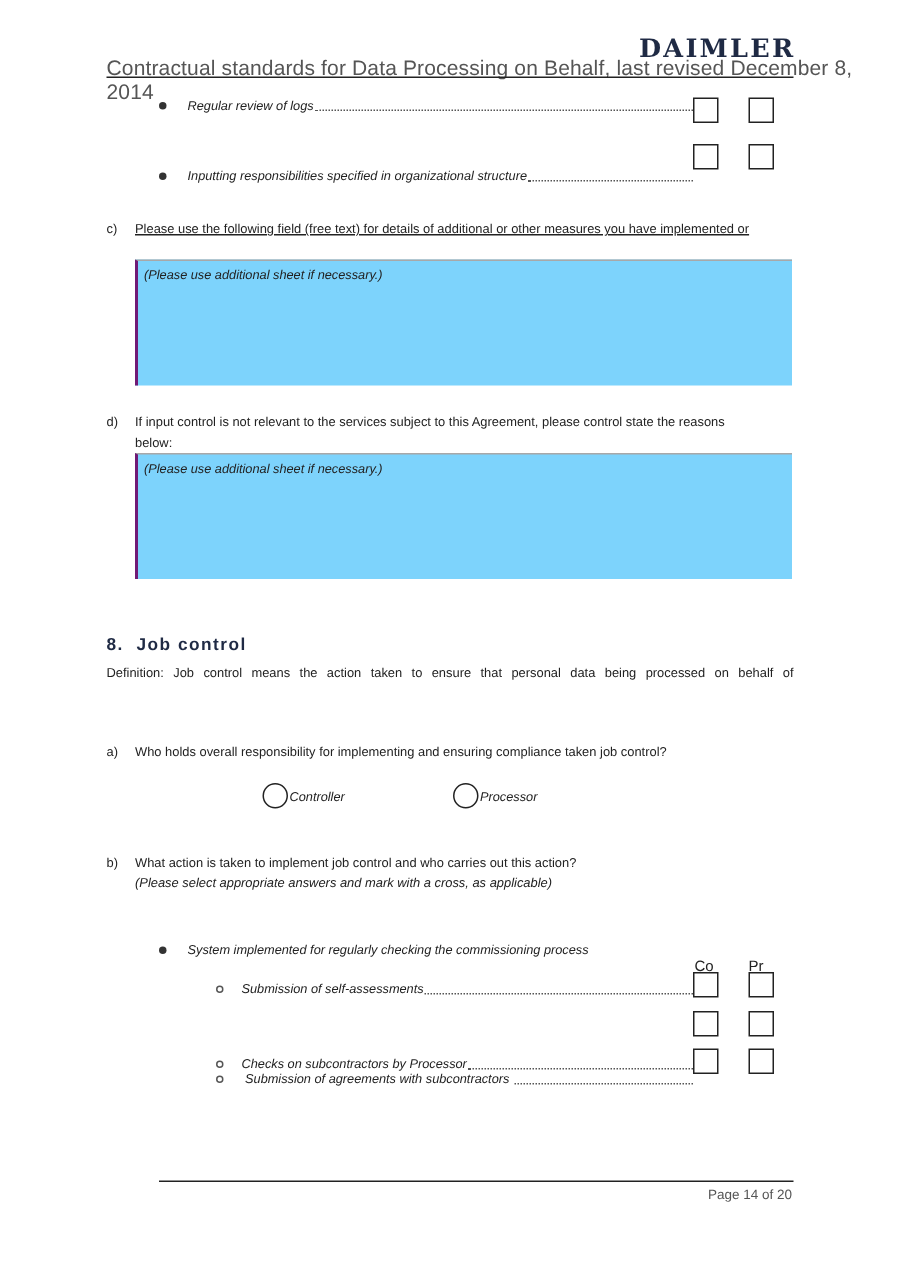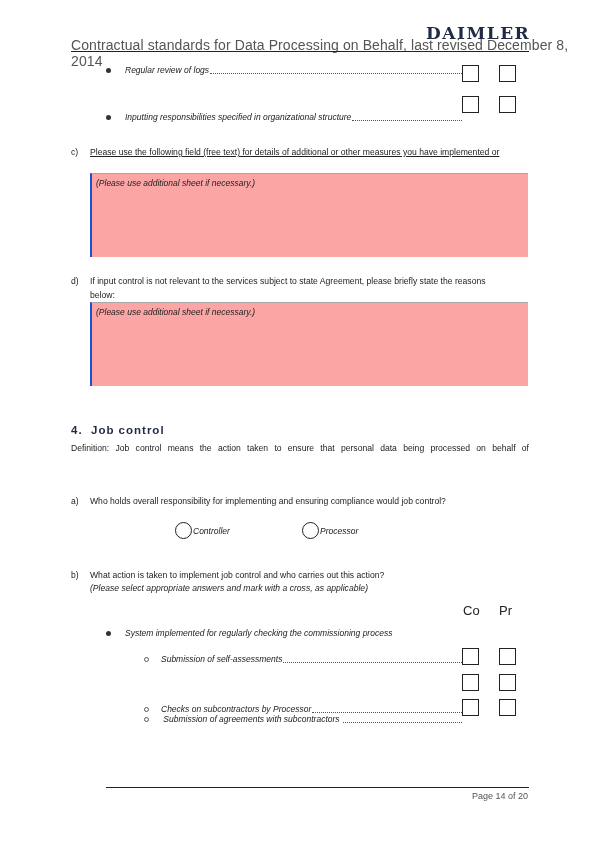--- a/index.html
+++ b/index.html
@@ -7,26 +7,26 @@
   .abs { position:absolute; }
   .header-text { left:71px; top:37px; font-size:14px; color:#555; letter-spacing:0.1px; }
   .logo { left:426px; top:23px; font-family:"DejaVu Serif", serif; font-weight:bold; font-size:17px; color:#1f2a44; letter-spacing:1.5px; }
   .header-rule { left:71px; top:51px; width:458px; height:1px; background:#222; }
   .bullet-line { font-size:8.5px; font-style:italic; color:#222; display:flex; align-items:center; }
   .dot { width:5px; height:5px; border-radius:50%; background:#333; }
   .circ { width:5px; height:5px; border-radius:50%; border:1px solid #555; box-sizing:border-box; }
   .leader { flex:1; border-bottom:1px dotted #555; height:0; margin:0 0 -6px 1px; }
   .cb { width:17px; height:17px; border:1.5px solid #222; box-sizing:border-box; background:#fff; }
   .q { font-size:8.6px; line-height:14px; color:#222; }
-  .graybox { background:#fca5a5; border-left:2px solid #1d4ed8; border-top:1px solid #a8a8a8; box-sizing:border-box; }
+  .graybox { background:#7dd3fc; border-left:2px solid #701a75; border-top:1px solid #a8a8a8; box-sizing:border-box; }
   .graybox span { display:block; font-size:8.5px; font-style:italic; padding:4px 0 0 4px; color:#222; }
   .h6 { left:71px; top:424px; font-size:11.5px; font-weight:bold; color:#1f2a44; letter-spacing:1px; }
   .radio { display:flex; align-items:center; font-size:8.5px; font-style:italic; color:#222; }
   .radio .rc { width:17px; height:17px; border:1.5px solid #222; border-radius:50%; box-sizing:border-box; }
-  .colhdr { font-size:13px; color:#222; }
+  .colhdr { font-size:10px; color:#222;margin-top:36px; }
   .footer-rule { left:106px; top:787px; width:423px; height:1px; background:#222; }
   .footer-text { left:472px; top:791px; font-size:9px; color:#555; }
 </style>
 </head>
 <body>
 
 <div class="abs header-text">Contractual standards for Data Processing on Behalf, last revised December 8, 2014</div>
 <div class="abs logo">DAIMLER</div>
 <div class="abs header-rule"></div>
 
@@ -49,34 +49,34 @@
 <div class="abs q" style="left:71px; top:145px;">c)</div>
 <div class="abs q" style="left:90px; top:145px; width:440px;text-decoration:underline;">
   <div>Please use the following field (free text) for details of additional or other measures you have implemented or</div>
 </div>
 <div class="abs graybox" style="left:90px; top:173px; width:438px; height:84px;">
   <span>(Please use additional sheet if necessary.)</span>
 </div>
 
 <div class="abs q" style="left:71px; top:274px;">d)</div>
 <div class="abs q" style="left:90px; top:274px; width:440px;">
-  <div>If input control is not relevant to the services subject to state Agreement, please briefly state the reasons</div>
+  <div>If input control is not relevant to the services subject to this Agreement, please control state the reasons</div>
   <div>below:</div>
 </div>
 <div class="abs graybox" style="left:90px; top:302px; width:438px; height:84px;">
   <span>(Please use additional sheet if necessary.)</span>
 </div>
 
-<div class="abs h6" style="white-space:pre;">4.  Job control</div>
+<div class="abs h6" style="white-space:pre;">8.  Job control</div>
 <div class="abs q" style="left:71px; top:441px; width:458px; text-align:justify;">
   <div style="text-align:justify; text-align-last:justify;">Definition: Job control means the action taken to ensure that personal data being processed on behalf of</div>
 </div>
 
 <div class="abs q" style="left:71px; top:494px;">a)</div>
-<div class="abs q" style="left:90px; top:494px;">Who holds overall responsibility for implementing and ensuring compliance would job control?</div>
+<div class="abs q" style="left:90px; top:494px;">Who holds overall responsibility for implementing and ensuring compliance taken job control?</div>
 
 <div class="abs radio" style="left:175px; top:522px;">
   <span class="rc"></span>
   <span style="margin-left:1px;">Controller</span>
 </div>
 <div class="abs radio" style="left:302px; top:522px;">
   <span class="rc"></span>
   <span style="margin-left:1px;">Processor</span>
 </div>
 

